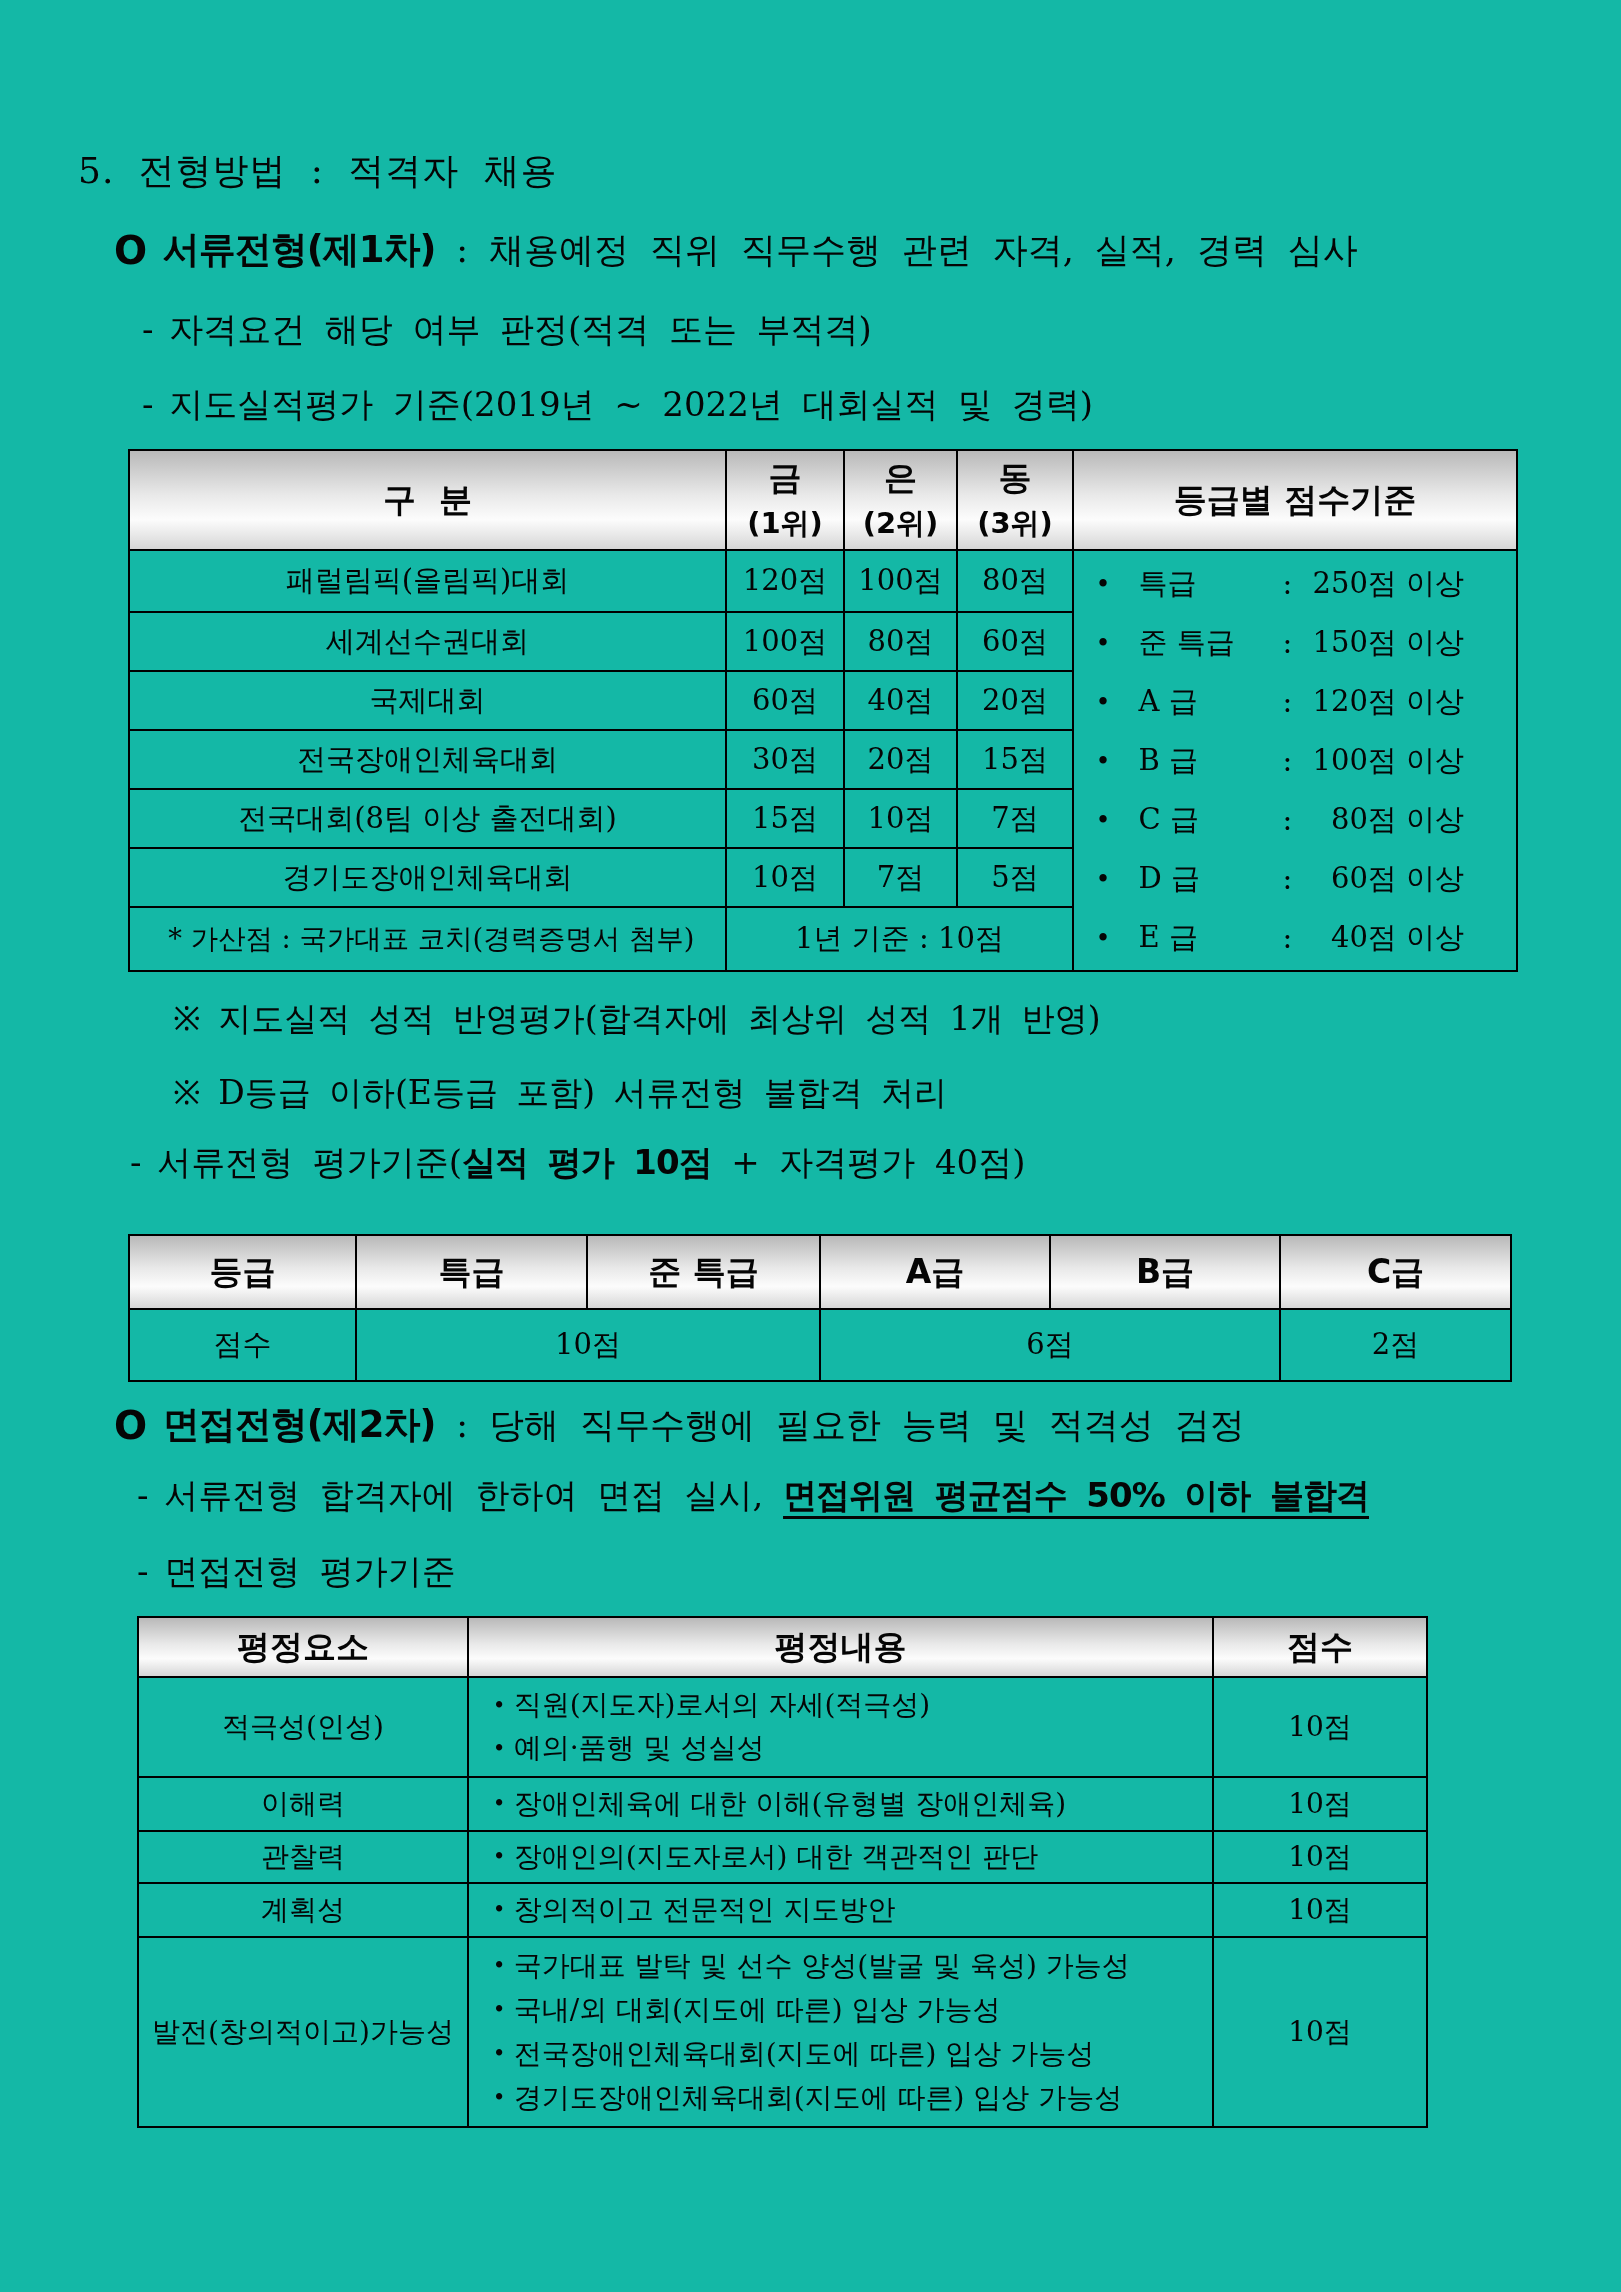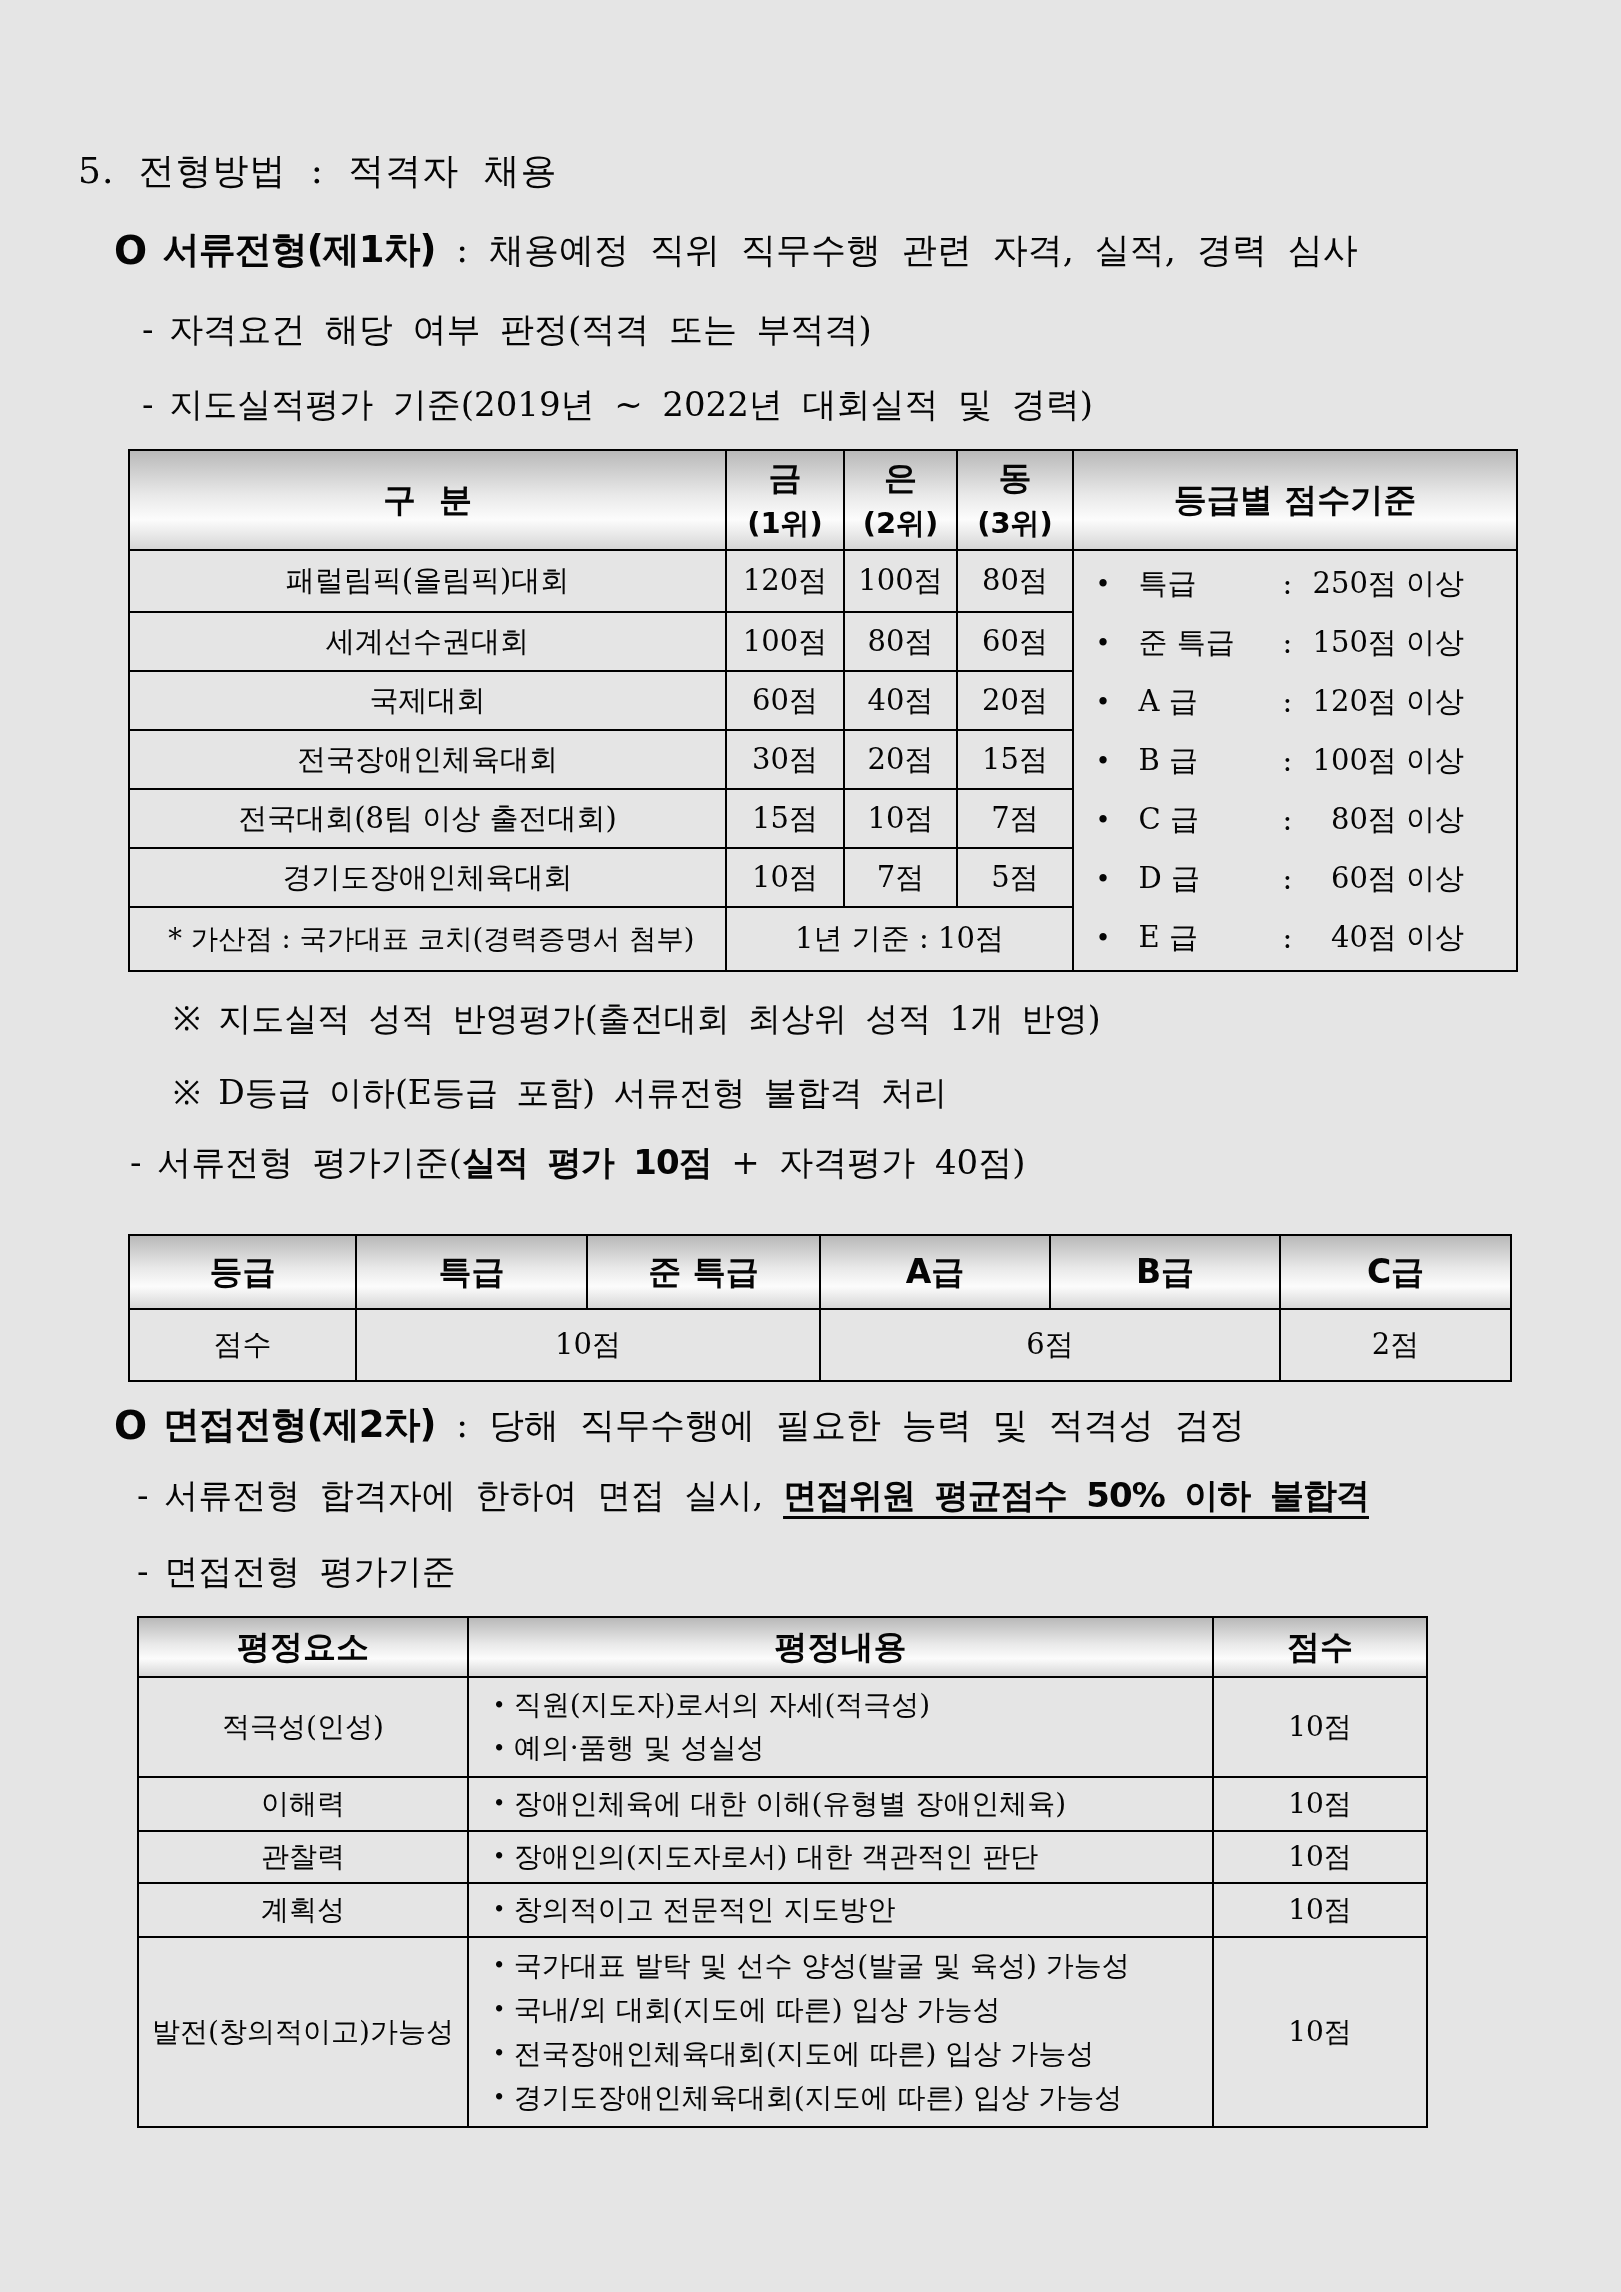--- a/index.html
+++ b/index.html
@@ -1,19 +1,19 @@
 <!DOCTYPE html>
 <html><head>
 <meta charset="utf-8">
 <style>
   html,body{margin:0;padding:0;background:#ffffff;}
   .page{
     position:relative;
     width:1621px;height:2293px;
-    background:#e5e5e5;
+    background:#14b8a6;
     color:#050505;
     font-family:"DejaVu Serif","Liberation Serif",serif;
     overflow:hidden;
   }
   .abs{position:absolute;}
   .serif{font-family:"DejaVu Serif","Liberation Serif",serif;}
 
   
   .title-line{font-size:36px;letter-spacing:1px;word-spacing:11.8px;white-space:nowrap;}
   .sec-line{font-size:35px;word-spacing:9.8px;white-space:nowrap;}
@@ -187,21 +187,21 @@
       <td>5점</td>
     </tr>
     <tr style="height:64px;">
       <td class="bonus-label">* 가산점 : 국가대표 코치(경력증명서 첨부)</td>
       <td colspan="3">1년 기준 : 10점</td>
     </tr>
   </tbody>
     </table>
 
   <div class="abs note-line serif" style="left:173px;top:995px;">
-    <span class="note-mark">※</span><span>지도실적 성적 반영평가(출전대회 최상위 성적 1개 반영)</span>
+    <span class="note-mark">※</span><span>지도실적 성적 반영평가(합격자에 최상위 성적 1개 반영)</span>
   </div>
   <div class="abs note-line serif" style="left:173px;top:1069px;">
     <span class="note-mark">※</span><span>D등급 이하(E등급 포함) 서류전형 불합격 처리</span>
   </div>
 
   <div class="abs dash-line serif" style="left:130px;top:1140px;">
     <span class="dash">-</span><span>서류전형 평가기준(</span><span class="bold-inline">실적 평가 10점</span><span> + 자격평가 40점)</span>
   </div>
 
   <table class="abs doc-table" style="left:128px;top:1209px;width:1384px;margin-top:25px;">

